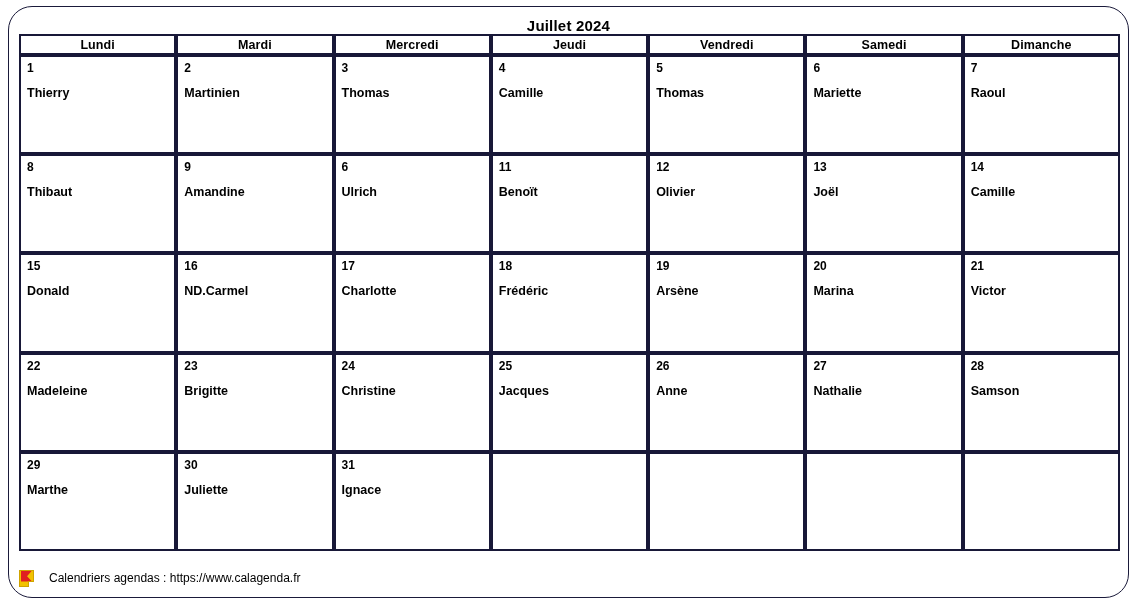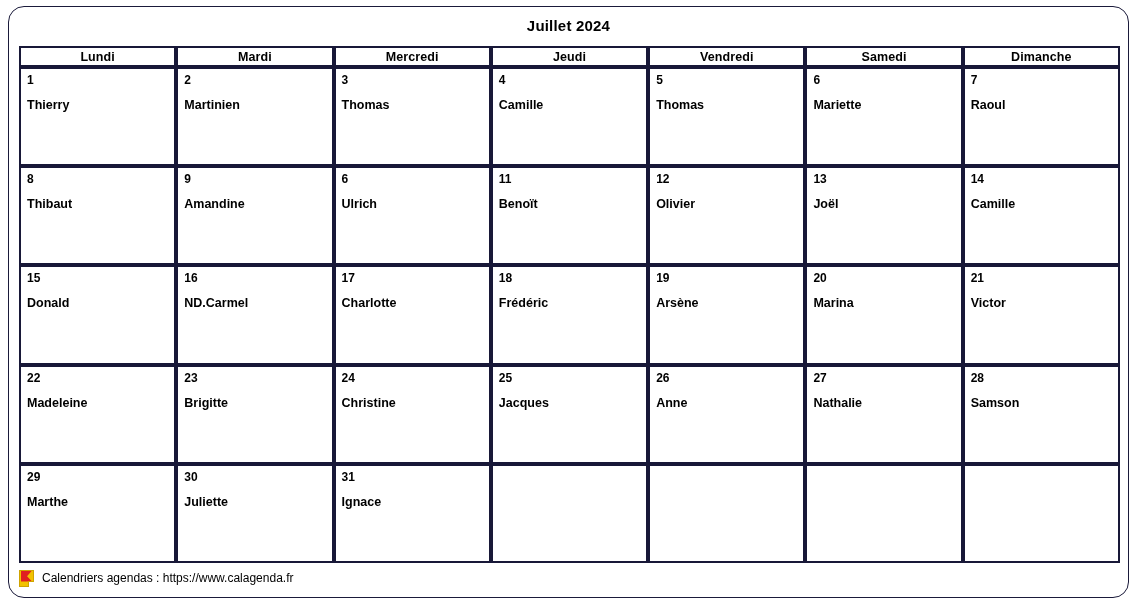--- a/index.html
+++ b/index.html
@@ -16,41 +16,41 @@
     overflow: hidden;
   }
 
   .page {
     position: absolute;
     left: 8px;
     top: 6px;
     width: 1121px;
     height: 592px;
     border: 1.5px solid #1a1a3a;
-    border-radius: 16px;
+    border-radius: 24px;
     background: #ffffff;
   }
 
   .title {
     position: absolute;
     left: 0;
     top: 0;
     width: 100%;
     height: 36px;
     line-height: 38px;
     text-align: center;
     font-size: 15px;
     font-weight: bold;
     letter-spacing: 0.2px;
   }
 
   .grid-wrap {
     position: absolute;
     left: 10px;
-    top: 39px;
+    top: 27px;
     width: 1101px;
     height: 517px;
   }
 
   table.cal {
     width: 100%;
     height: 100%;
     border-collapse: separate;
     border-spacing: 0;
     table-layout: fixed;
@@ -99,21 +99,21 @@
   .cell-empty .daynum,
   .cell-empty .dayname { visibility: hidden; }
 
   .footer {
     position: absolute;
     left: 10px;
     bottom: 8px;
     height: 22px;
     display: flex;
     align-items: center;
-    gap: 8px;
+    gap: 15px;
   }
 
   .footer-logo {
     width: 15px;
     height: 17px;
     position: relative;
     flex: 0 0 auto;
   }
   .footer-logo .sheet {
     position: absolute;

